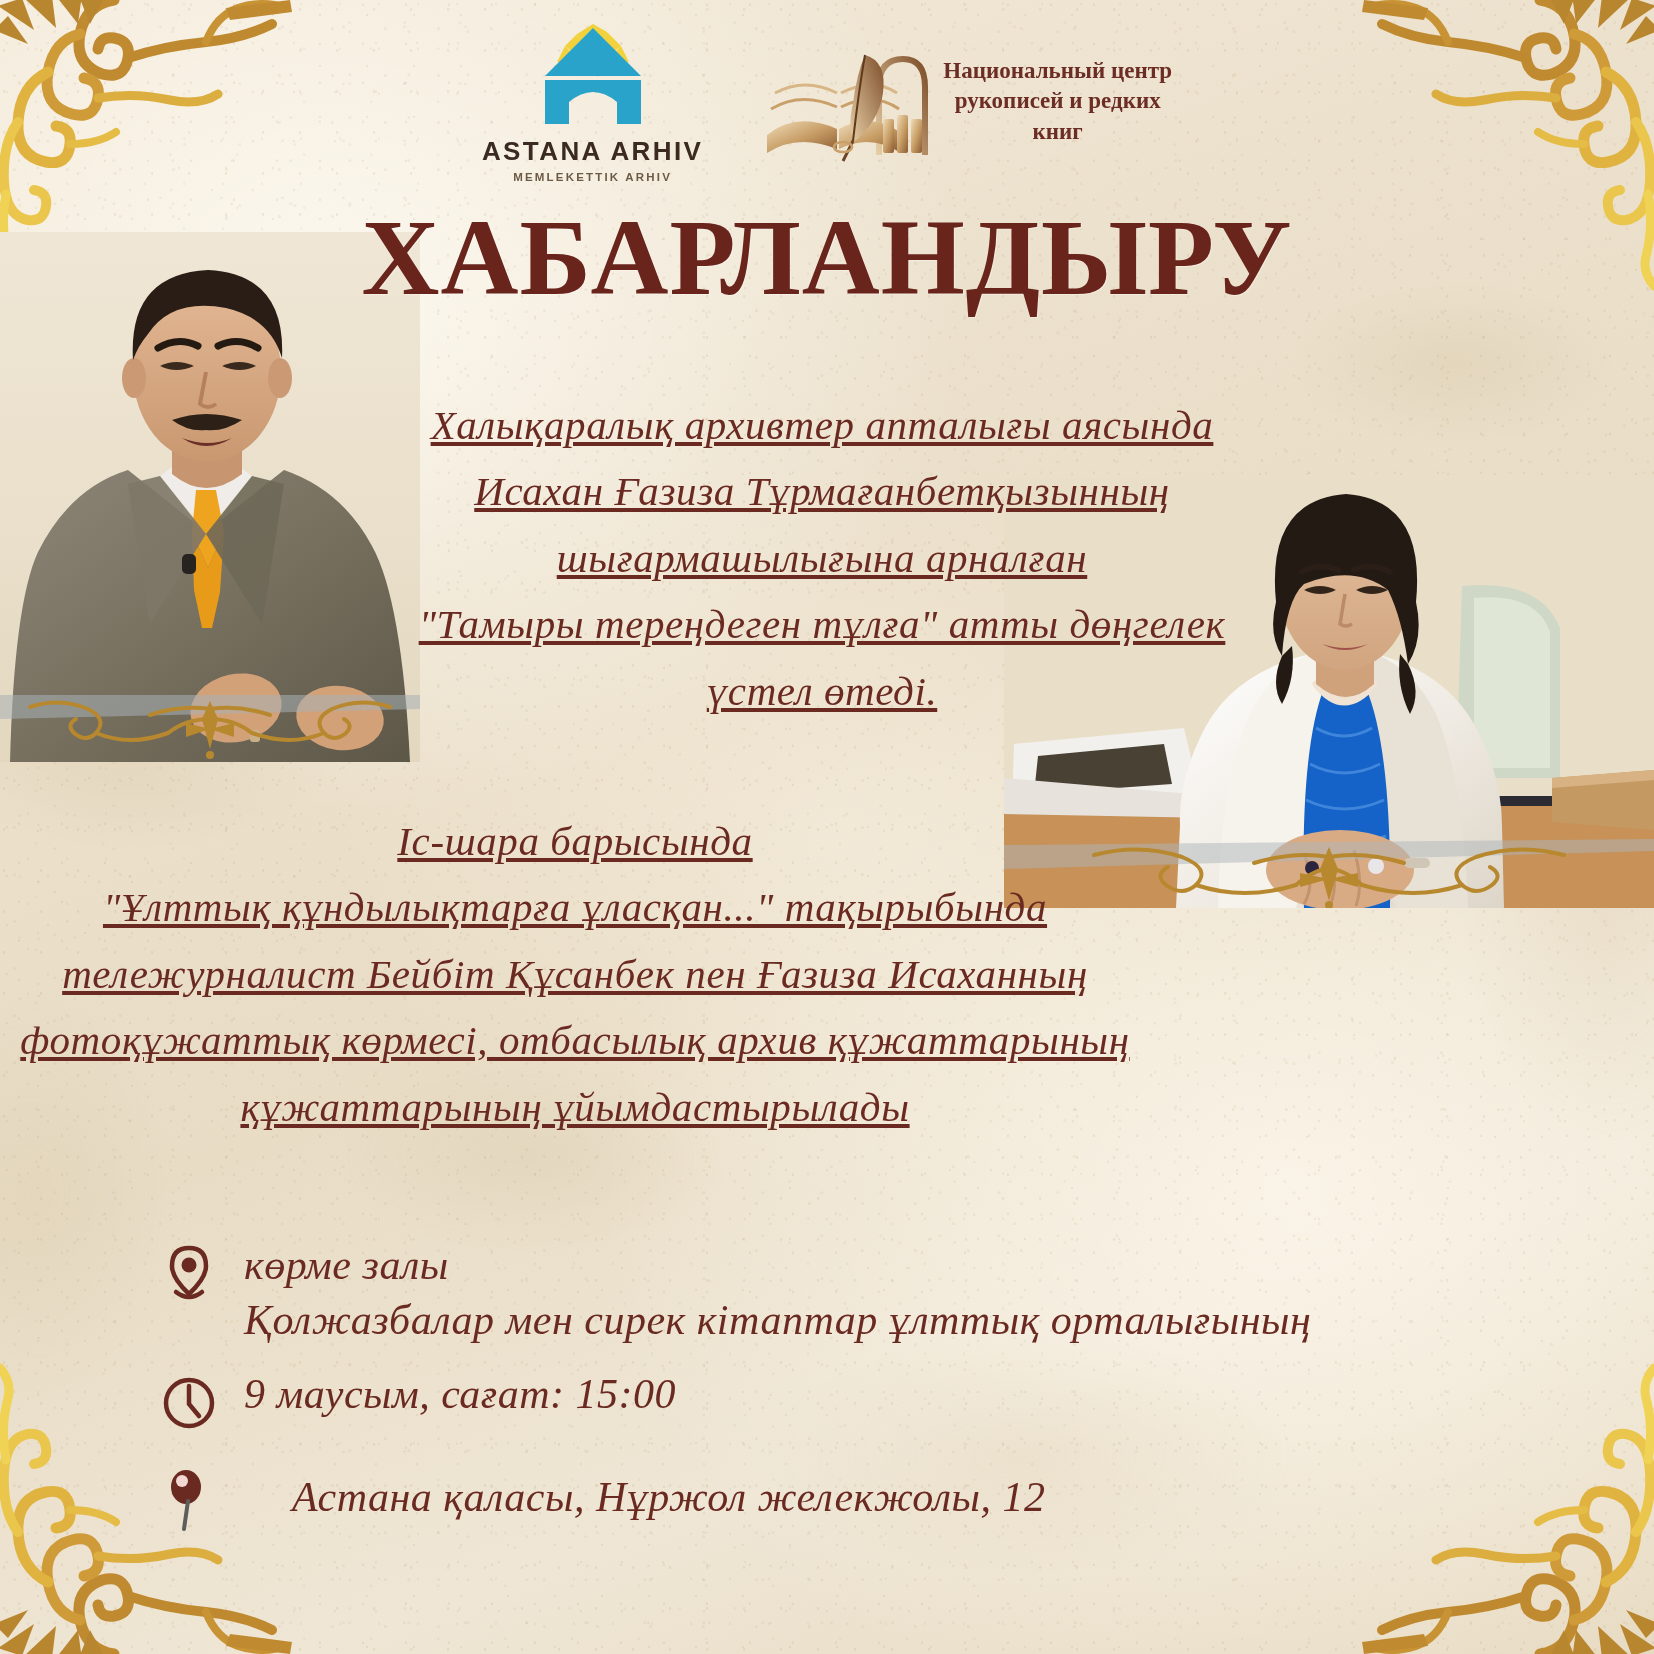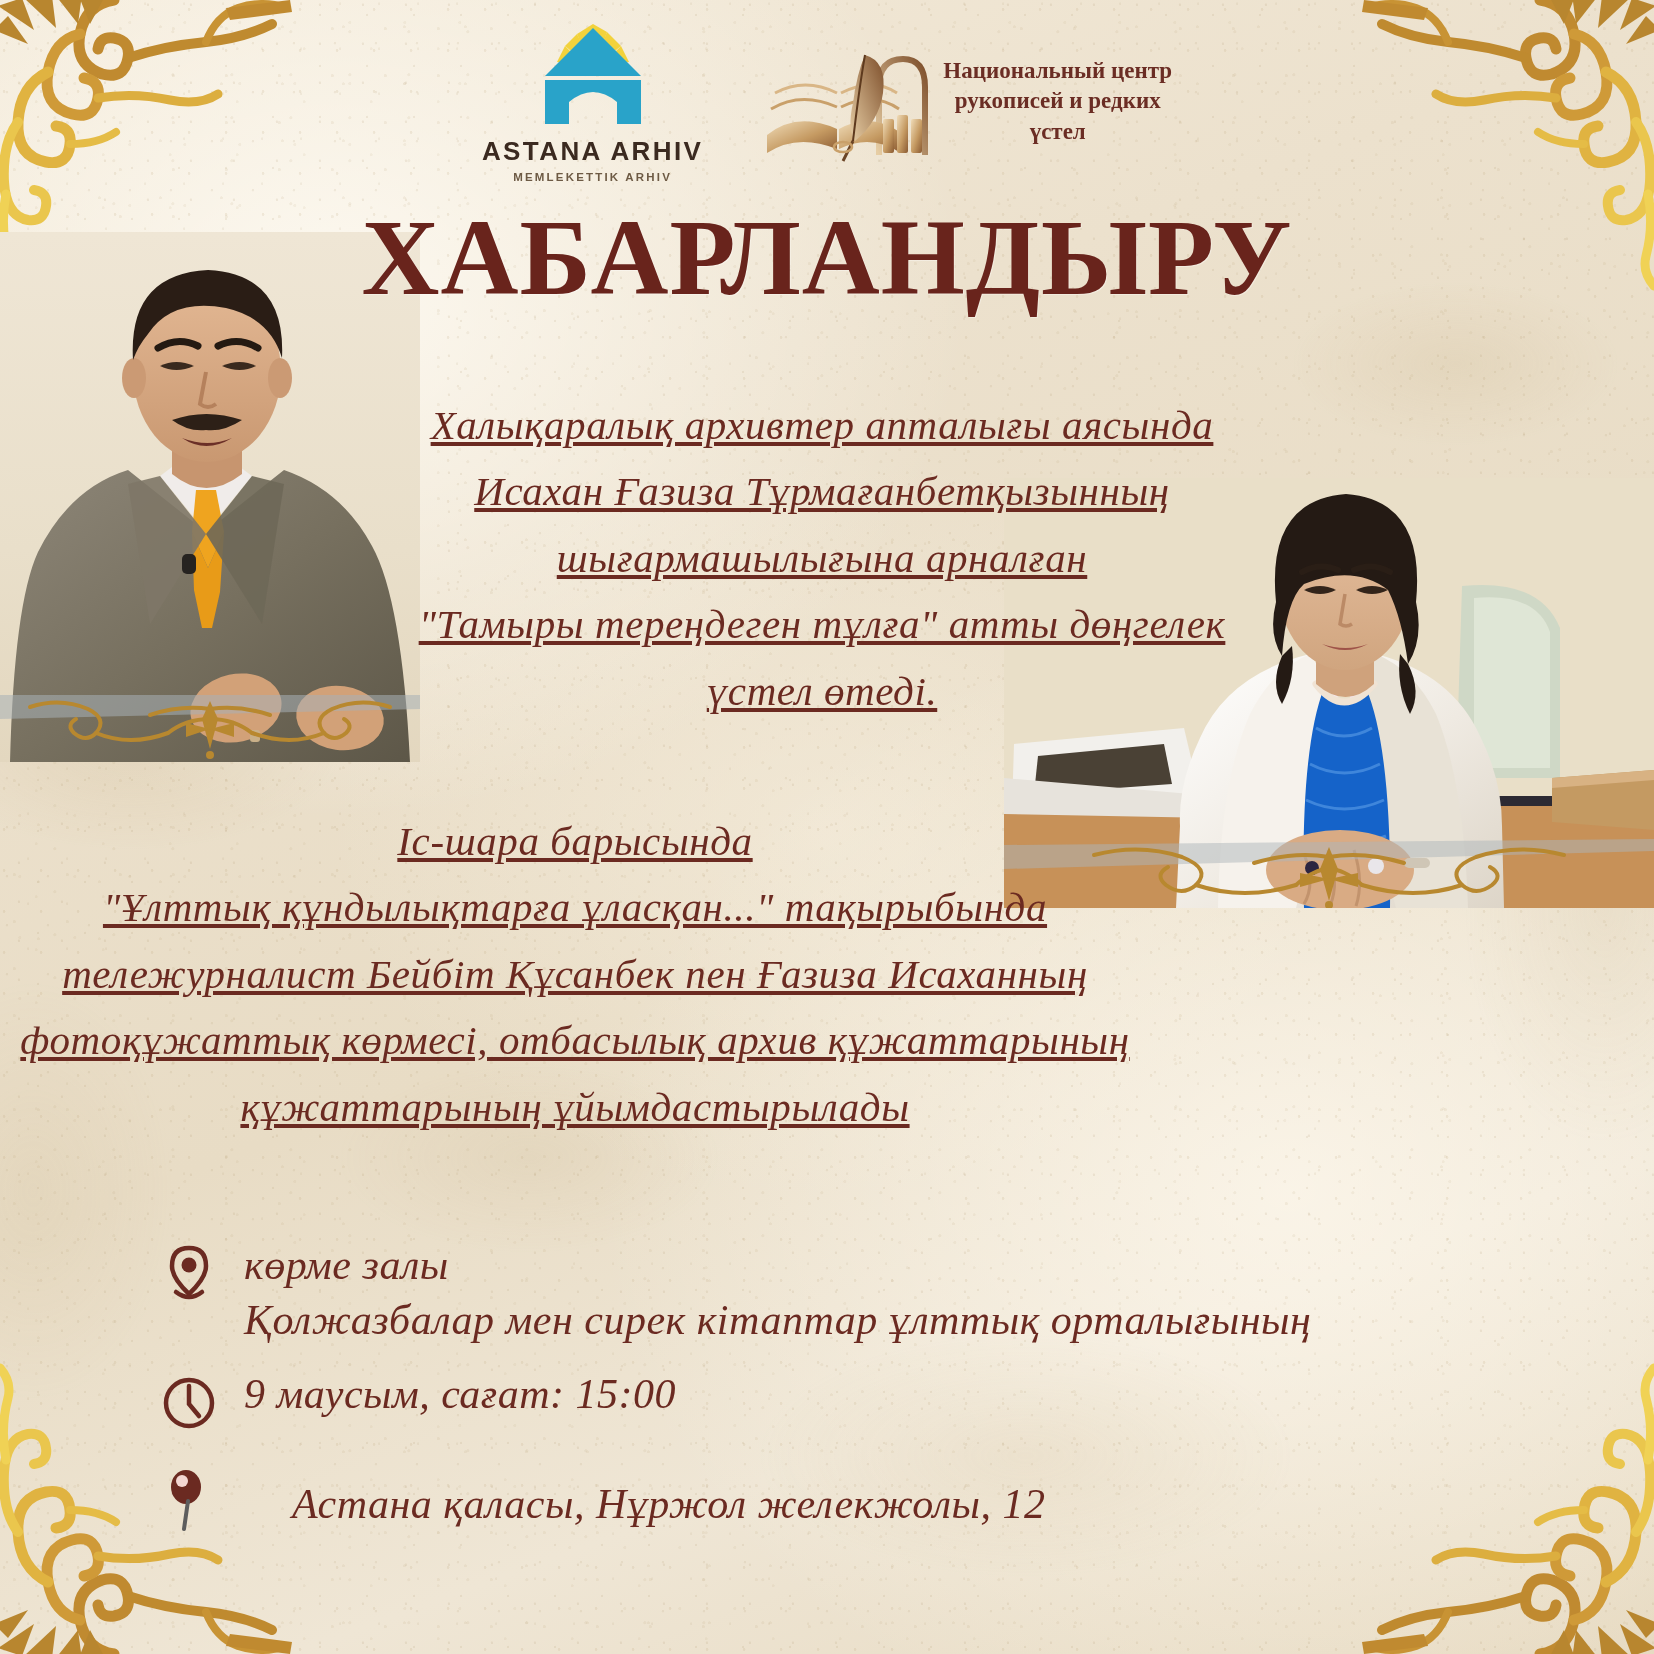--- a/index.html
+++ b/index.html
@@ -172,21 +172,21 @@
   .det-text {
     font-family: "Liberation Serif", "DejaVu Serif", serif;
     font-style: italic;
     color: #6b2a21;
     font-size: 42px;
     line-height: 1.30;
     letter-spacing: .5px;
     padding-top: 2px;
   }
   .det-row.time  { margin-top: 14px; }
-  .det-row.addr  { margin-top: 26px; align-items: flex-end; }
+  .det-row.addr  { margin-top: 26px; align-items: center; }
   .det-row.addr .det-text { padding-left: 48px; }
 </style>
 </head>
 <body>
 
 <div class="poster">
 
   <div class="grain"></div>
   <div class="blotch"></div>
 
@@ -335,21 +335,21 @@
         <g fill="url(#gld)">
           <rect x="122" y="82" width="11" height="34" rx="2"></rect>
           <rect x="136" y="78" width="11" height="38" rx="2"></rect>
           <rect x="150" y="82" width="11" height="34" rx="2"></rect>
         </g>
         <ellipse cx="82" cy="110" rx="9" ry="5" fill="none" stroke="#c9a06a" stroke-width="2.5"></ellipse>
       </svg>
       <div class="ncm-text">
         <div>Национальный центр</div>
         <div>рукописей и редких</div>
-        <div>үстел</div>
+        <div>книг</div>
       </div>
     </div>
   </div>
 
   <div class="title">ХАБАРЛАНДЫРУ</div>
 
   <div class="photo photo-man">
     <div class="man-bg"></div>
     <svg viewBox="0 0 420 530" style="position:absolute;inset:0;width:100%;height:100%">
       <defs>

